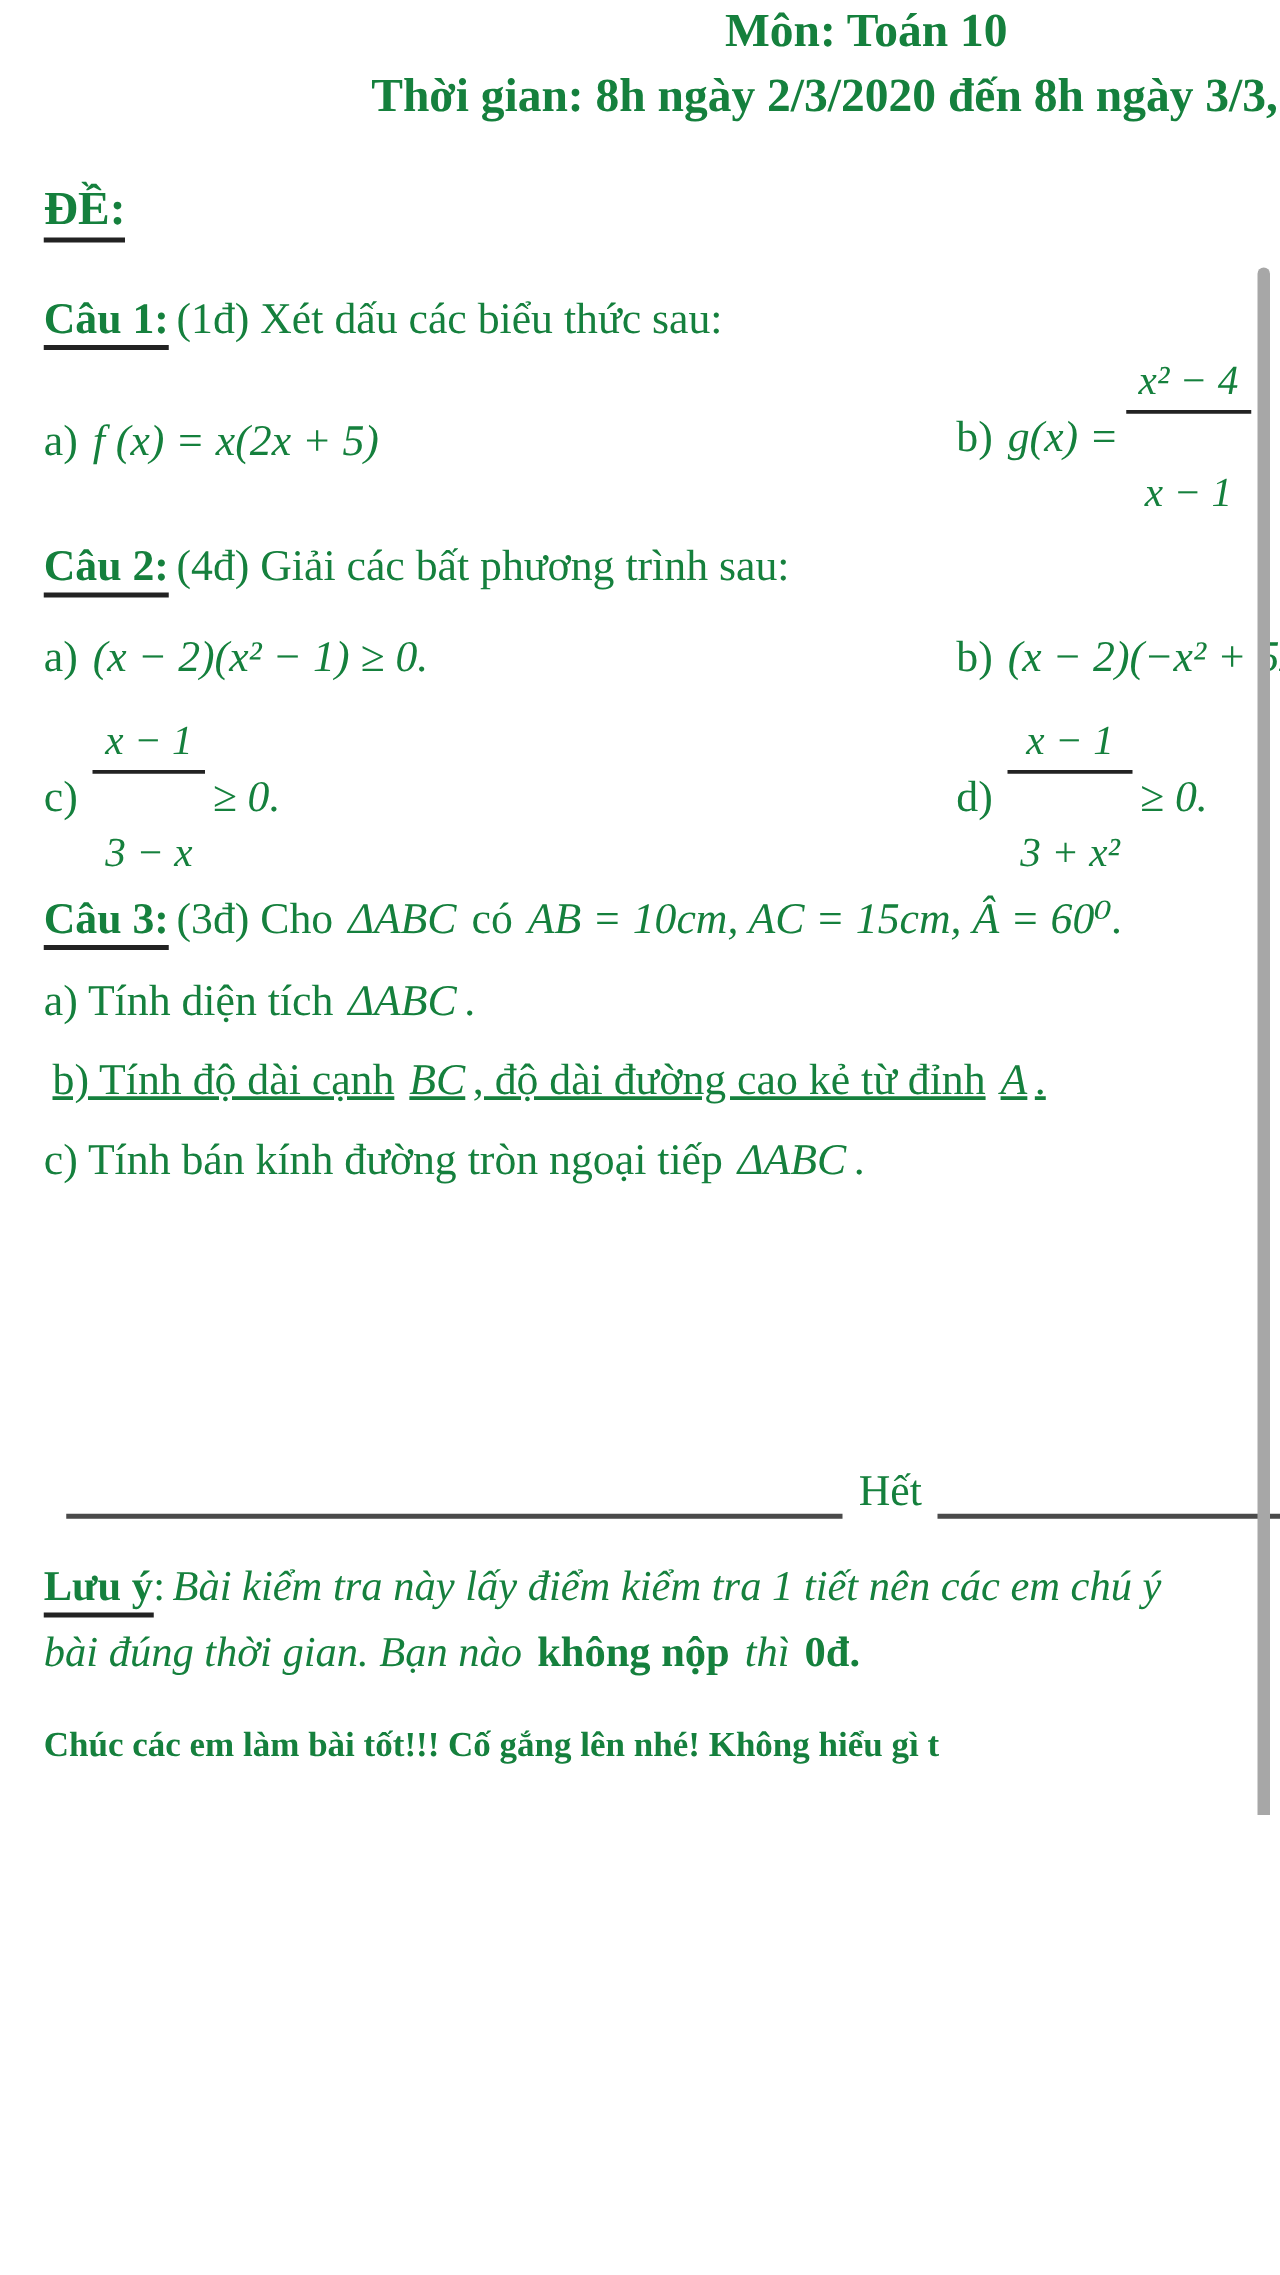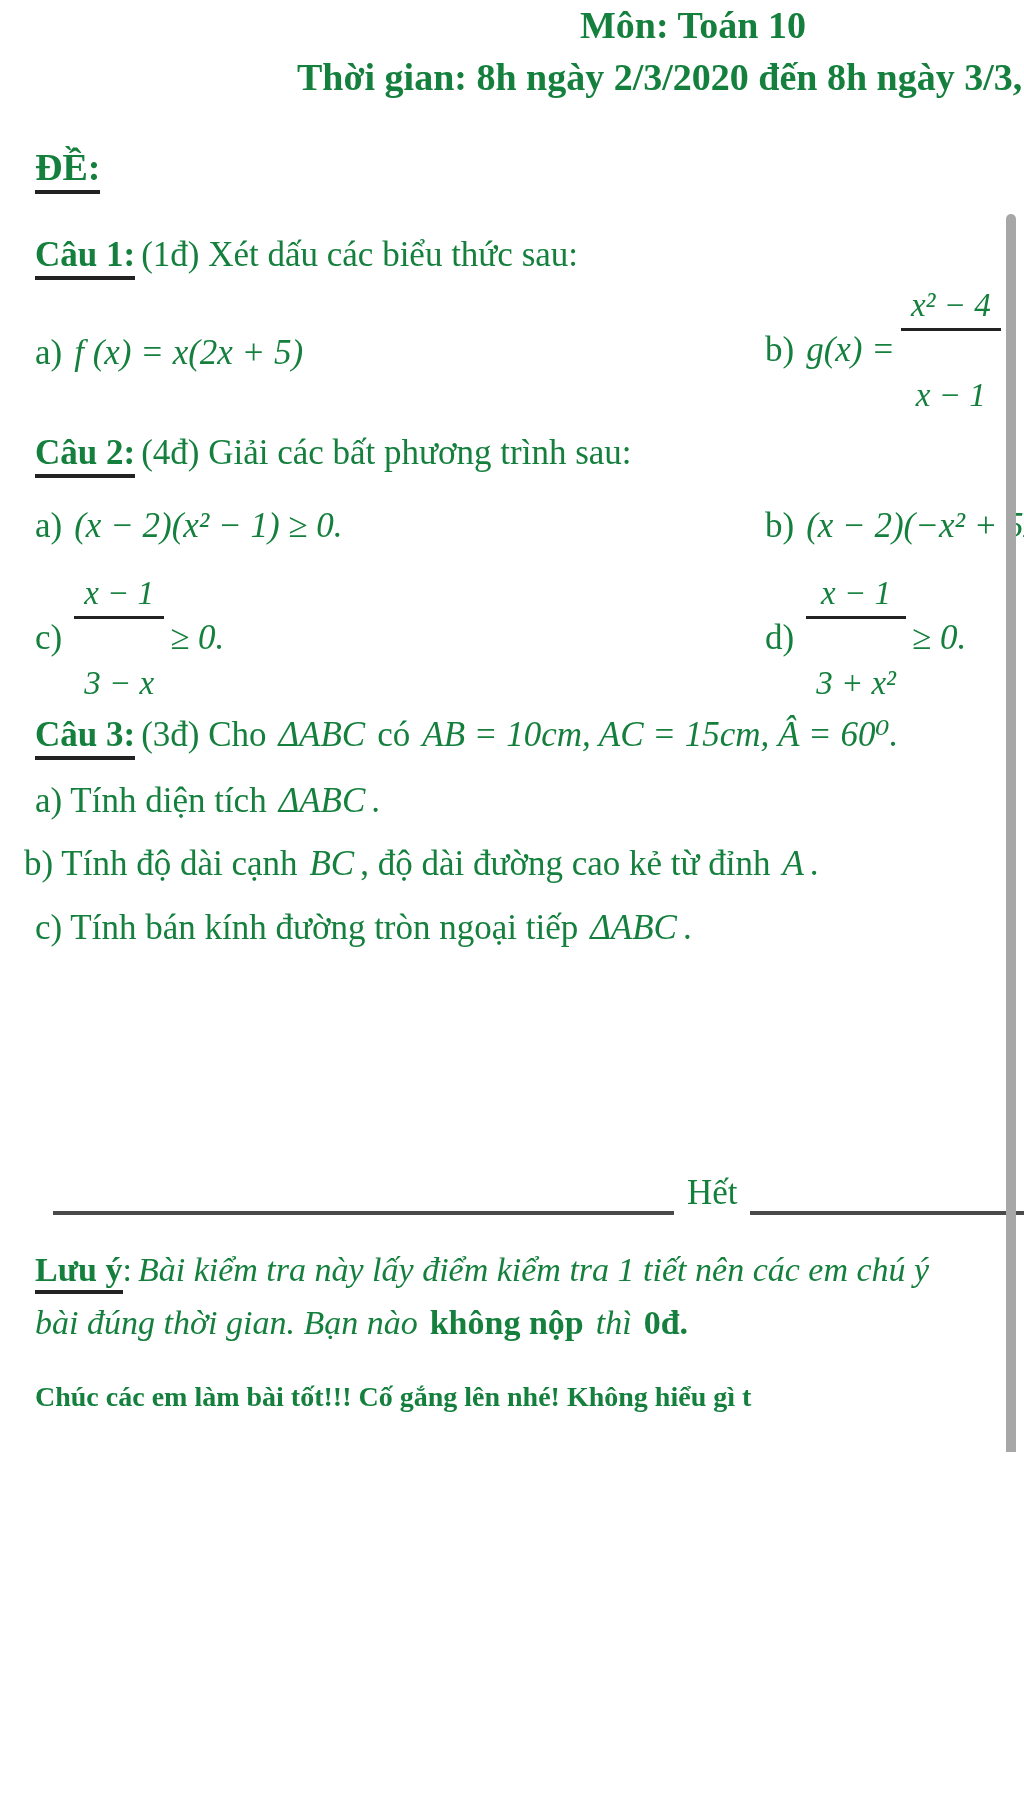--- a/index.html
+++ b/index.html
@@ -74,21 +74,21 @@
     </span>
     <span class="i mls">≥ 0.</span>
   </div>
 
   <div class="abs body-text" style="top:714px;left:35px;">
     <span class="b u">Câu 3:</span><span class="mls">(3đ) Cho</span><span class="i ml">ΔABC</span><span class="ml">có</span><span class="i ml">AB = 10cm,  AC = 15cm,  Â = 60⁰.</span>
   </div>
   <div class="abs body-text" style="top:780px;left:35px;">
     <span>a) Tính diện tích</span><span class="i ml">ΔABC</span><span class="mls">.</span>
   </div>
-  <div class="abs body-text" style="top:843px;left:24px;">
+  <div class="abs body-text" style="top:843px;left:42px;text-decoration:underline;">
     <span>b) Tính độ dài cạnh</span><span class="i ml">BC</span><span class="mls">, độ dài đường cao kẻ từ đỉnh</span><span class="i ml">A</span><span class="mls">.</span>
   </div>
   <div class="abs body-text" style="top:907px;left:35px;">
     <span>c) Tính bán kính đường tròn ngoại tiếp</span><span class="i ml">ΔABC</span><span class="mls">.</span>
   </div>
 
 
   <div class="rule" style="top:1211px;left:53px;width:621px;"></div>
   <div class="abs body-text" style="top:1172px;left:687px;">Hết</div>
   <div class="rule" style="top:1211px;left:750px;width:290px;"></div>

